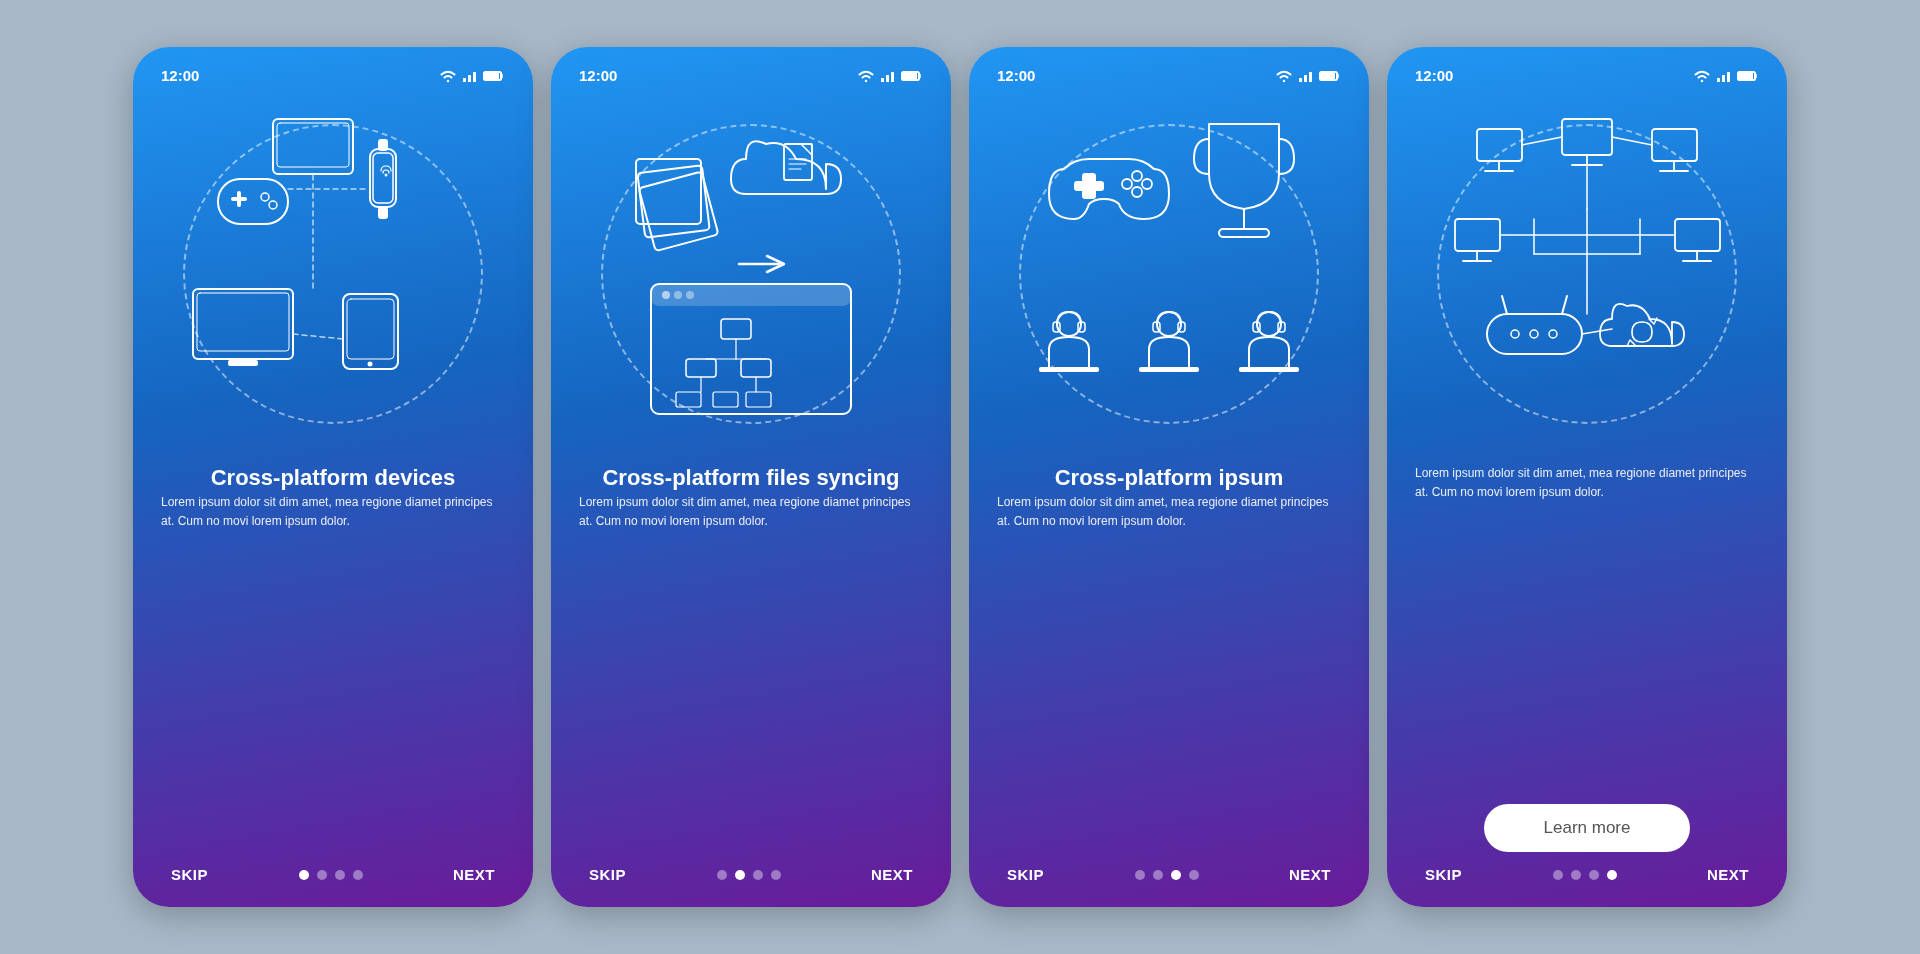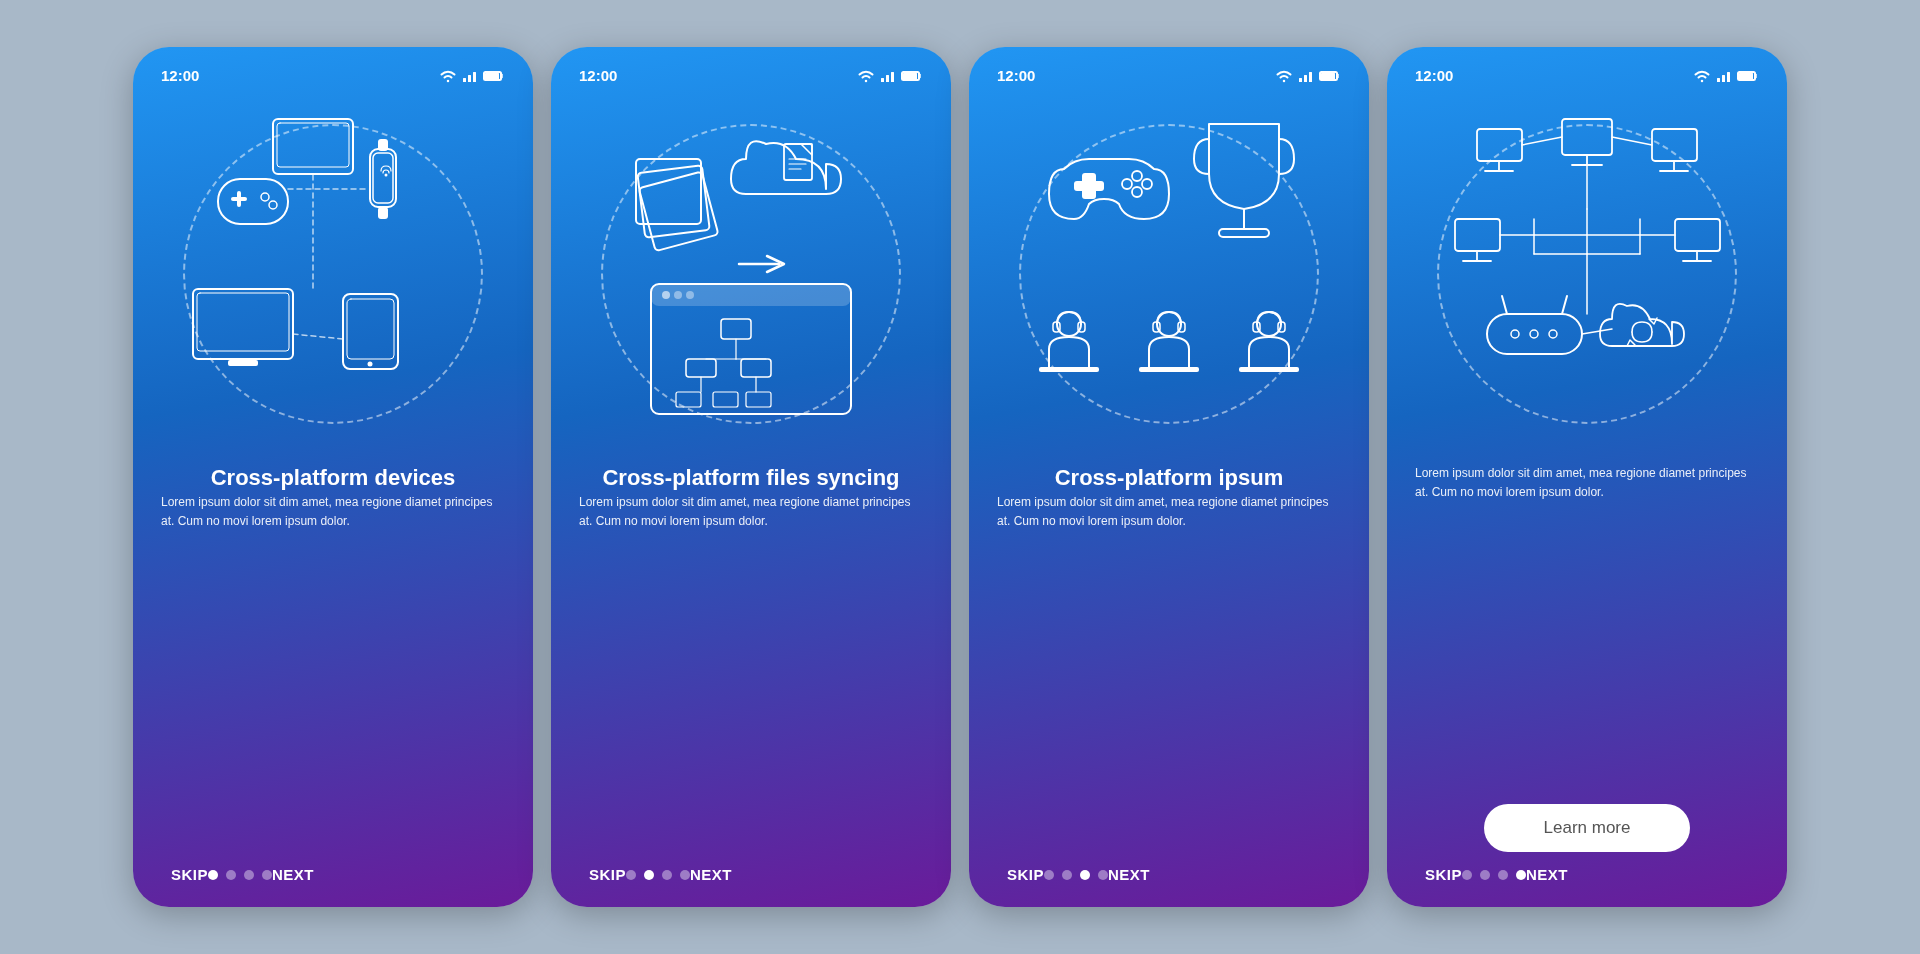--- a/index.html
+++ b/index.html
@@ -100,21 +100,21 @@
       font-size: 17px;
       cursor: pointer;
       margin-bottom: 14px;
       font-weight: 400;
       margin-top: 16px;
     }
     .nav-bar {
       width: 100%;
       display: flex;
       align-items: center;
-      justify-content: flex-start;
+      justify-content: space-between;
       padding: 0 10px;
       margin-top: auto;
     }
     .nav-skip, .nav-next {
       color: white;
       font-size: 15px;
       font-weight: 600;
       letter-spacing: 0.5px;
       cursor: pointer;
     }

